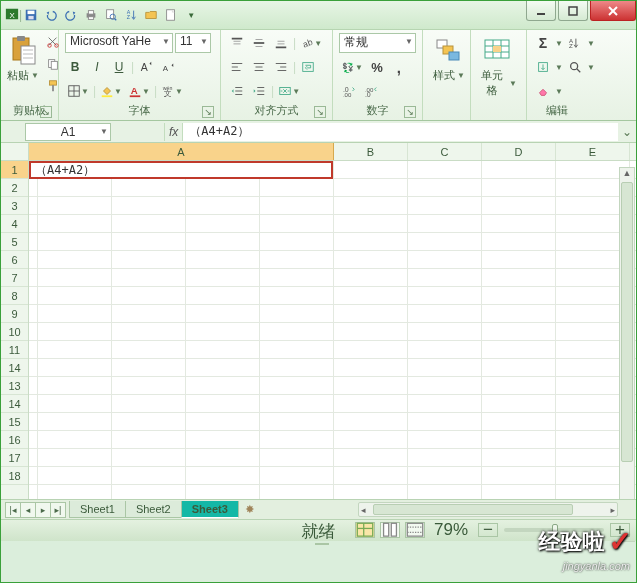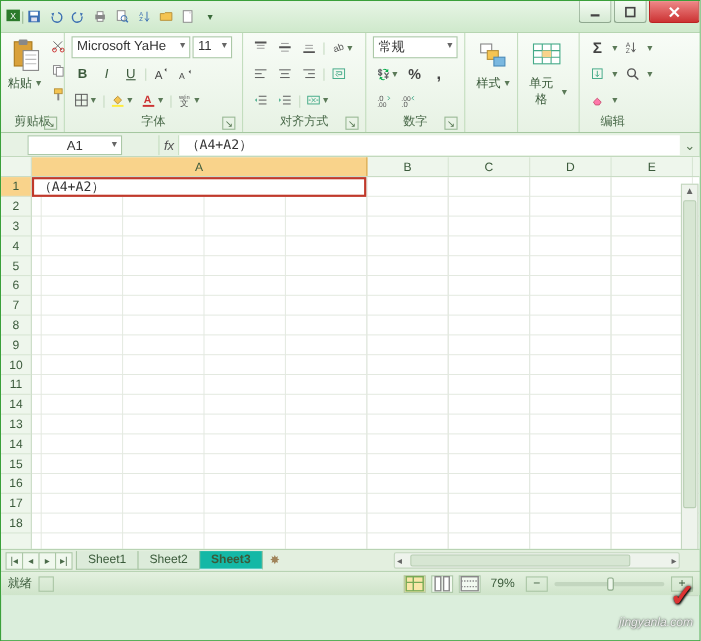--- a/index.html
+++ b/index.html
@@ -179,21 +179,21 @@
   .namebox {
     width:86px; height:18px;
     border:1px solid #abc8a7;
     background:#fff;
     display:flex; align-items:center; justify-content:center;
     font-size:12px; color:#333;
     position:relative;
   }
   .namebox .arrow{ position:absolute; right:2px; font-size:8px; color:#666;}
   .fx-area {
-    display:flex; align-items:center; margin-left:4px; flex:1;padding-left:29px;
+    display:flex; align-items:center; margin-left:24px; flex:1;padding-left:29px;
   }
   .fx-label {
     font-style: italic; color:#555; font-size:12px;
     padding:0 4px;
     border-left:1px solid #c3ddbe;
     border-right:1px solid #c3ddbe;
     height:18px; display:flex; align-items:center;
   }
   .formula-input {
     flex:1; height:18px; border:none;
@@ -328,22 +328,23 @@
     font-size:9px; color:#666;
   }
   .vscroll .thumb{ position:absolute; top:14px; left:1px; right:1px; height:280px; background:#d7e6d3; border:1px solid #b8ceb3; border-radius:2px;}
   
   .statusbar {
     height:22px;
     background:linear-gradient(#e4f1e0,#cfe4ca);
     border-top:1px solid #b8d3b3;
     display:flex; align-items:center;
     padding:0 6px;
-    font-size:11px; color:#3a5a3a;
+    font-size:17px; color:#3a5a3a;
     position:relative;
+    flex-direction:column;
   }
   .status-right { position:absolute; right:6px; display:flex; align-items:center; gap:6px;}
   .viewbtn {
     width:20px; height:16px;
     border:1px solid #aac6a5;
     background:#f2f9f0;
     display:inline-flex;align-items:center;justify-content:center;
     margin-right:-1px;
   }
   .viewbtn.active{ background:#f9e6a8;}
@@ -896,16 +897,17 @@
       <span class="rbtn" style="border:1px solid #aac6a5;width:14px;height:14px;line-height:12px">−</span>
       <div class="zoom-slider">
           <div class="tick"></div>
           <div class="knob"></div>
         </div>
       <span class="rbtn" style="border:1px solid #aac6a5;width:14px;height:14px;line-height:12px">+</span>
     </div>
   </div>
 
   <div class="watermark">
+    <span>经验啦</span>
     <span class="check">✓</span>
     <span class="sub">jingyanla.com</span>
   </div>
 </div>
 
 </body></html>

